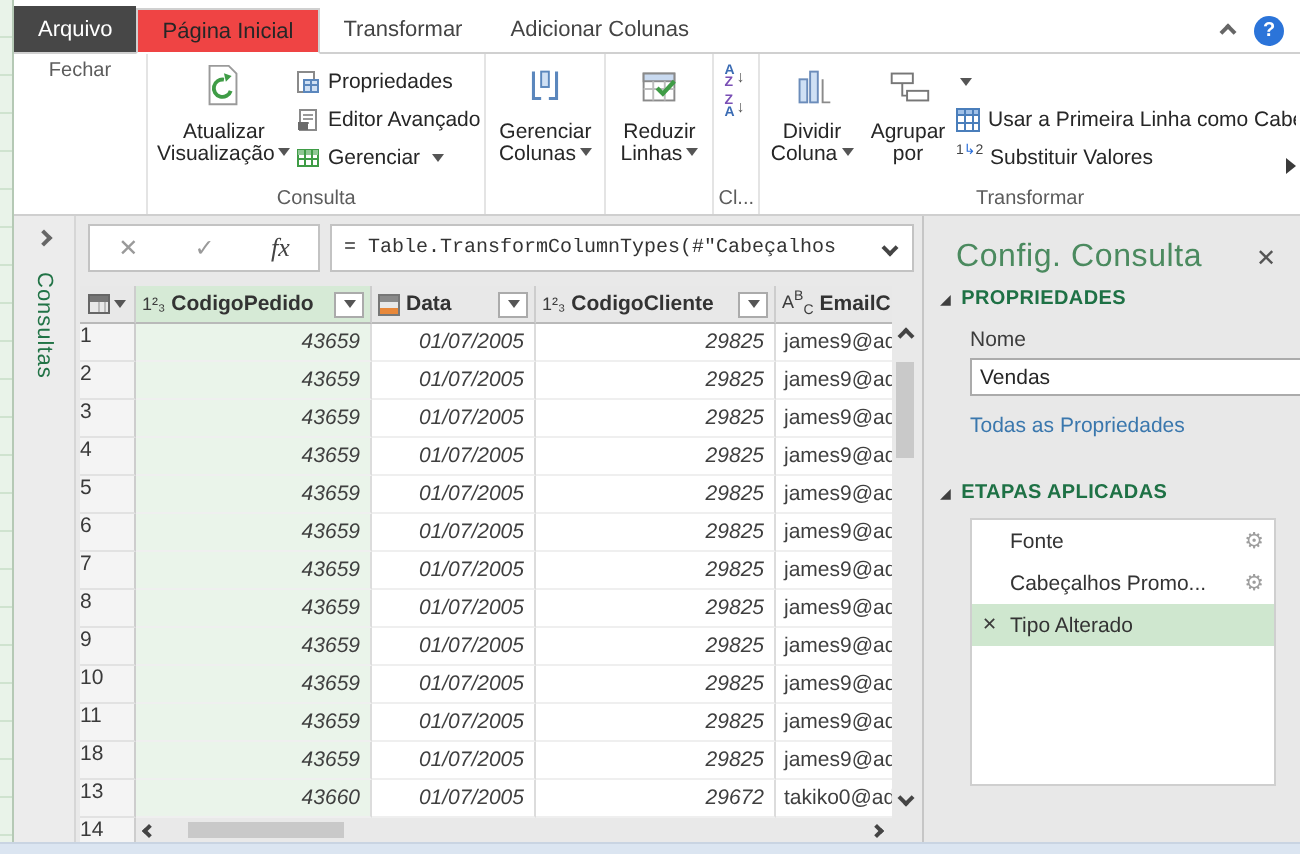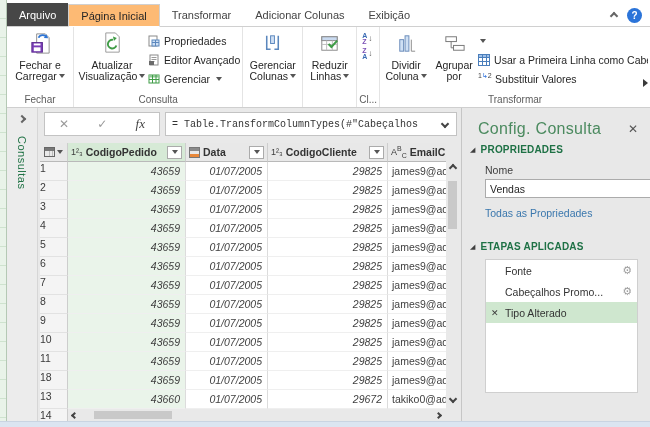--- a/index.html
+++ b/index.html
@@ -13,21 +13,21 @@
     border-right:1px solid #b5c9b5; }
 
   #win { position:absolute; left:7px; top:0; width:643px; height:421px; background:#fff; }
 
   
   #tabrow { height:27px; padding-top:4px; display:flex; align-items:flex-end;
     border-bottom:1px solid #d0d0d0; background:#fff; position:relative; }
   .tab { height:23px; padding:0 12px; display:flex; align-items:center; font-size:11px; color:#444;
     cursor:default; white-space:nowrap; }
   .tab.file { background:#474747; color:#fff; }
-  .tab.active { background:#fdba74; border:1px solid #d0d0d0; border-bottom:1px solid #fff;
+  .tab.active { background:#ef4444; border:1px solid #d0d0d0; border-bottom:1px solid #fff;
     margin-bottom:-1px; color:#262626; }
   #win-icons { position:absolute; right:8px; top:8px; display:flex; align-items:center; gap:10px; }
   .chv { display:inline-block; width:6px; height:6px; border-right:2px solid #666; border-bottom:2px solid #666; }
   .chv.up { transform:rotate(-135deg); }
   .chv.down { transform:rotate(45deg); }
   .chv.left { transform:rotate(135deg); }
   .chv.right { transform:rotate(-45deg); }
   #help-btn { width:15px; height:15px; border-radius:50%; background:#2b74d9; color:#fff;
     font-size:10px; font-weight:bold; display:flex; align-items:center; justify-content:center; }
 
@@ -141,45 +141,28 @@
 <div id="app">
   <div id="excel-sliver"></div>
 
   <div id="win">
 
     <div id="tabrow">
       <div class="tab file">Arquivo</div>
       <div class="tab active">Página Inicial</div>
       <div class="tab">Transformar</div>
       <div class="tab">Adicionar Colunas</div>
-      <div class="tab">Exibição</div>
       <div id="win-icons">
         <span class="chv up"></span>
         <span id="help-btn">?</span>
       </div>
     </div>
 
     <div id="ribbon">
       <div class="rgroup" style="width:93px">
-        <div class="rcontent" style="justify-content:center">
-          <div class="bigbtn">
-            <span>
-              <svg viewBox="0 0 26 26">
-                  <path d="M9 3h9l4 4v16H9z" fill="#fff" stroke="#8f8f8f"></path>
-                  <path d="M11 7c1.5-3.5 7-3.5 8.5 0" stroke="#2e75d4" fill="none" stroke-width="1.8"></path>
-                  <path d="M19 3.5l2 4-4.5-.3z" fill="#2e75d4"></path>
-                  <rect x="4" y="12" width="11" height="10" fill="#7a3db8" stroke="#5d2e91"></rect>
-                  <rect x="6" y="17" width="7" height="4" fill="#fff"></rect>
-                  <rect x="6" y="13" width="7" height="2" fill="#fff"></rect>
-                </svg>
-            </span>
-            <span>Fechar e</span>
-            <span><span>Carregar</span><span class="caret"></span></span>
-          </div>
-        </div>
         <div class="glabel">Fechar</div>
       </div>
 
       <div class="rgroup" style="width:200px">
         <div class="rcontent">
           <div class="bigbtn" style="width:72px">
             <span>
               <svg viewBox="0 0 26 26">
                   <path d="M6 2h10l4 4v16H6z" fill="#fff" stroke="#9a9a9a"></path>
                   <path d="M17 15a4.5 4.5 0 1 1-3.5-5.8" stroke="#3f9c46" stroke-width="2" fill="none"></path>

